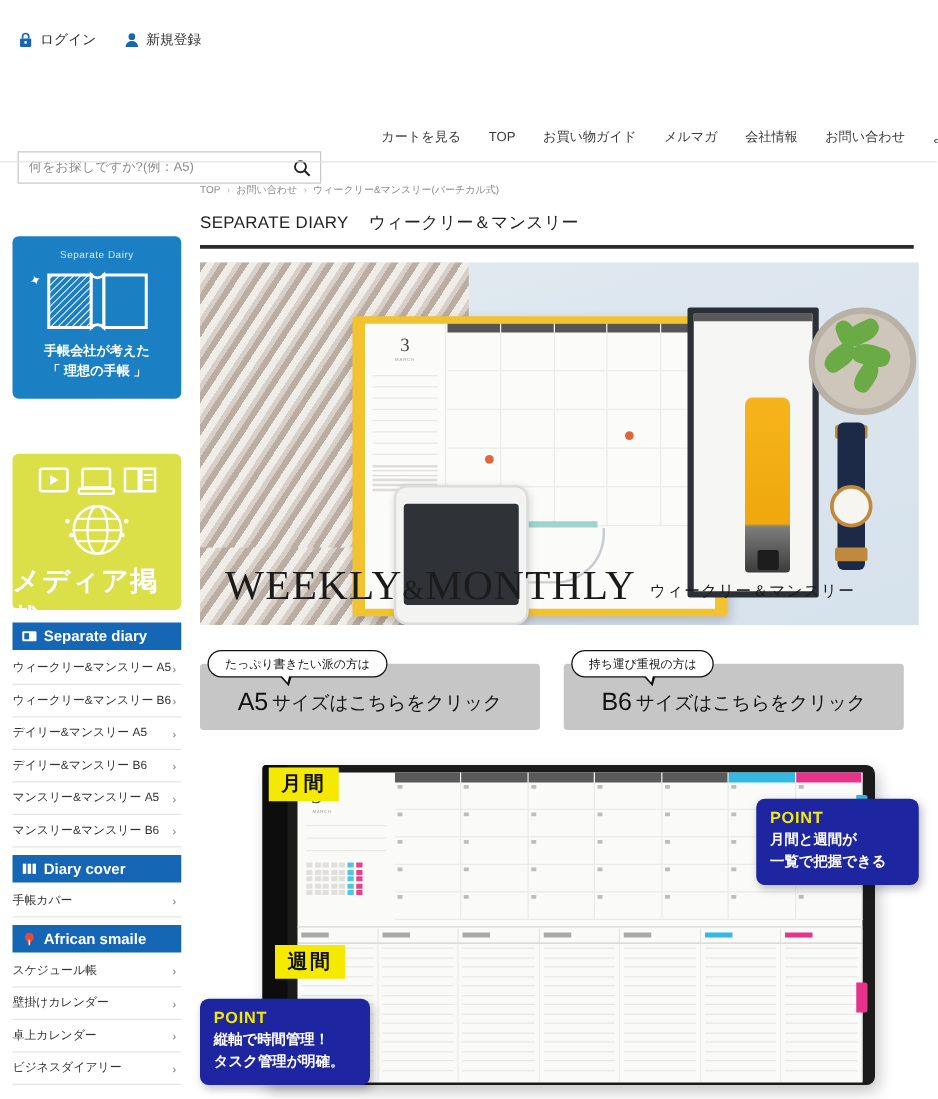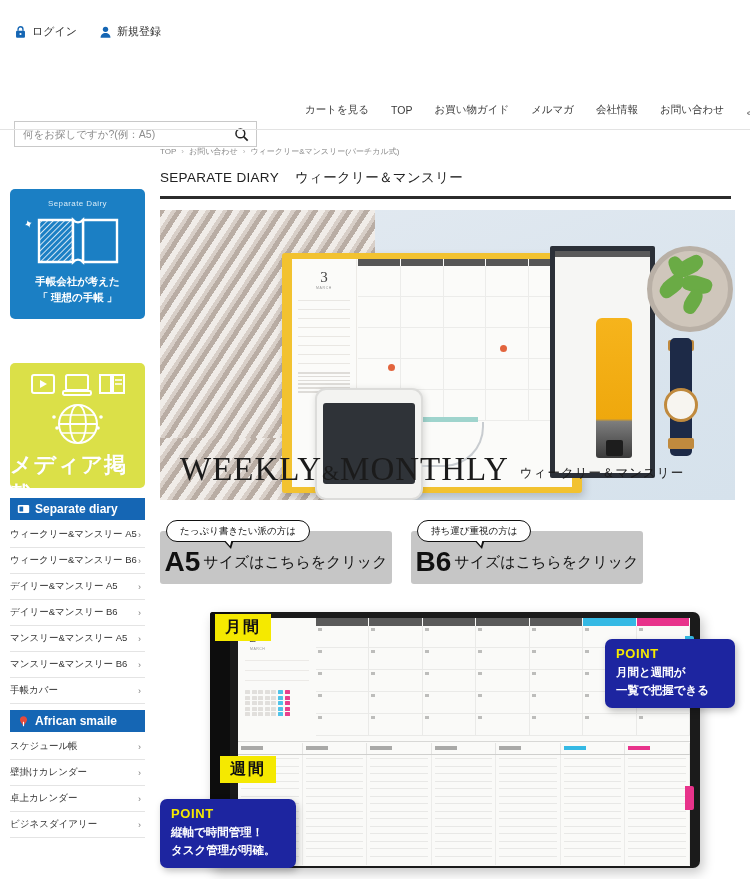--- a/index.html
+++ b/index.html
@@ -118,30 +118,30 @@
   .hero .watchface { position:absolute; left:504px; top:178px; width:34px; height:34px; border-radius:50%; background:#f7f5f0; border:3px solid #c08a3e; }
   .hero .buckle { position:absolute; left:508px; top:130px; width:26px; height:11px; background:#c08a3e; border-radius:2px; }
   .hero .buckle2 { position:absolute; left:508px; top:228px; width:26px; height:11px; background:#c08a3e; border-radius:2px; }
   .hero-cap { position:absolute; left:0; bottom:14px; width:575px; display:flex; align-items:flex-end; padding-left:20px; }
   .hero-cap .en { font-family:"Liberation Serif", serif; font-size:33px; color:#1b1b1b; letter-spacing:1px; line-height:1; }
   .hero-cap .en .amp { font-size:22px; }
   .hero-cap .jp { font-size:12.5px; color:#1b1b1b; margin-left:11px; margin-bottom:4px; letter-spacing:1px; }
 
   
   .ctas { display:flex; gap:19px; margin:20px 0 0 5px; }
-  .cta { position:relative; width:232px; }
+  .cta { position:relative; width:272px; }
   .cta .bubble { position:absolute; left:6px; top:0; height:22px; padding:0 13px; border:1.4px solid #111;
      border-radius:40px; background:#fff; display:flex; align-items:center; font-size:9.5px; color:#111; z-index:3; white-space:nowrap; }
   .cta .btail { position:absolute; left:62px; top:19px; width:0; height:0;
      border-left:9px solid transparent; border-right:3px solid transparent; border-top:10px solid #111; z-index:2; }
   .cta .btail-in { position:absolute; left:63px; top:18px; width:0; height:0;
      border-left:7px solid transparent; border-right:2px solid transparent; border-top:8px solid #fff; z-index:3; }
   .cta .btn { margin-top:11px; height:53px; background:#c6c6c6; border-radius:3px; display:flex; align-items:center;
      justify-content:center; cursor:pointer; padding-top:9px; }
-  .cta .btn .sz { font-size:28px; font-weight:bold; color:#111; margin-right:3px; }
+  .cta .btn .sz { font-size:20px; font-weight:normal; color:#111; margin-right:3px; }
   .cta .btn .lb { font-size:15px; color:#111; }
 
   
   .showcase { position:relative; width:575px; height:270px; margin:20px 0 0 5px; }
   .sc-book { position:absolute; left:50px; top:8px; width:490px; height:256px; background:#1b1b1b; border-radius:3px 7px 7px 3px;
      box-shadow:3px 5px 12px rgba(0,0,0,.22); }
   .sc-spine { position:absolute; left:50px; top:8px; width:20px; height:256px; background:#0d0d0d; border-radius:3px 0 0 3px; }
   .sc-page { position:absolute; left:78px; top:14px; width:452px; height:248px; background:#fafaf8; }
   .sc-mon { position:absolute; left:0; top:0; width:100%; height:124px; border-bottom:1px solid #d8d8d6; display:flex; }
   .sc-monL { width:78px; padding:9px 7px 0 7px; }
@@ -315,20 +315,28 @@
     </div>
     <div class="cat-item">
       <span>マンスリー&amp;マンスリー  A5</span>
       <span class="arr">›</span>
     </div>
     <div class="cat-item">
       <span>マンスリー&amp;マンスリー  B6</span>
       <span class="arr">›</span>
     </div>
 
+    <div class="cat-head">
+      <svg class="chi" viewBox="0 0 16 14">
+        <rect x="1.5" y="2" width="3.4" height="10" fill="#fff"></rect>
+        <rect x="6.3" y="2" width="3.4" height="10" fill="#fff"></rect>
+        <rect x="11.1" y="2" width="3.4" height="10" fill="#fff"></rect>
+      </svg>
+      <span>Diary cover</span>
+    </div>
     <div class="cat-item">
       <span>手帳カバー</span>
       <span class="arr">›</span>
     </div>
 
     <div class="cat-head">
       <svg class="chi" viewBox="0 0 16 14">
         <path d="M8 1c2.6 0 4.4 2 4.4 4.3S10.2 10 8 12.8C5.8 10 3.6 7.6 3.6 5.3S5.4 1 8 1z" fill="#e64a3c"></path>
         <line x1="8" y1="8" x2="8" y2="13.4" stroke="#fff" stroke-width="1.4"></line>
       </svg>

